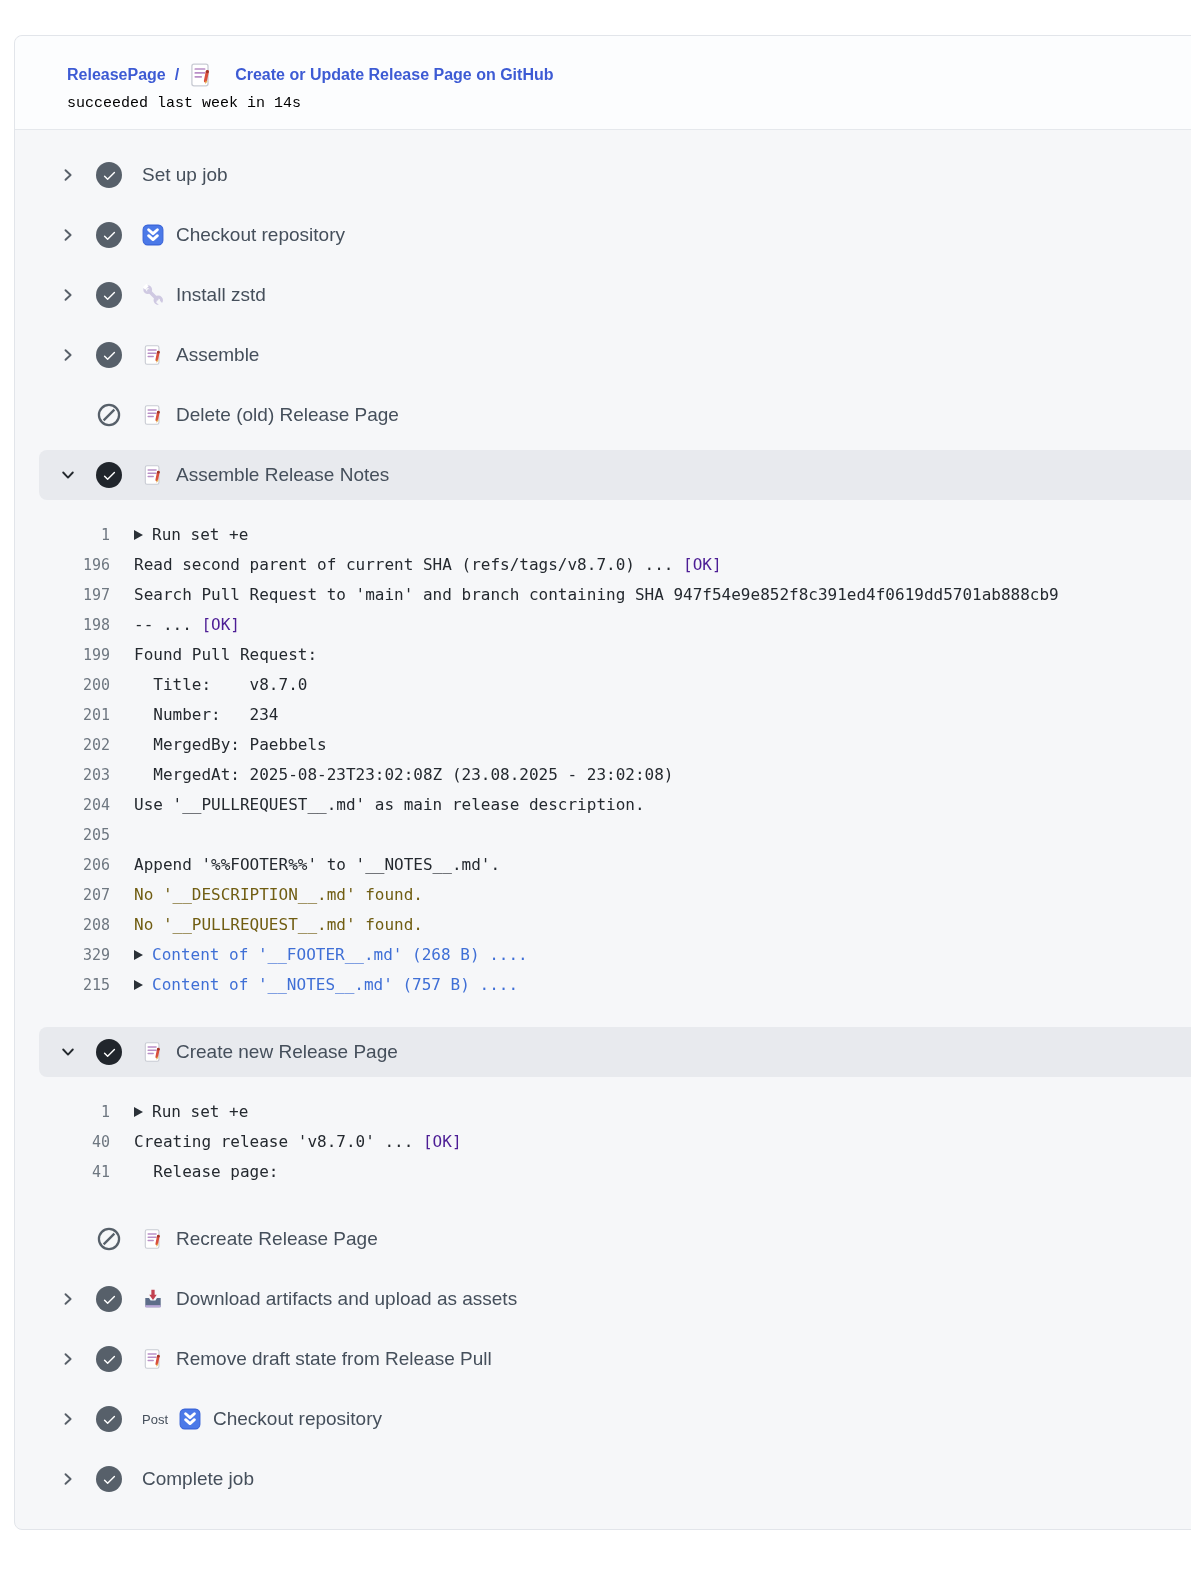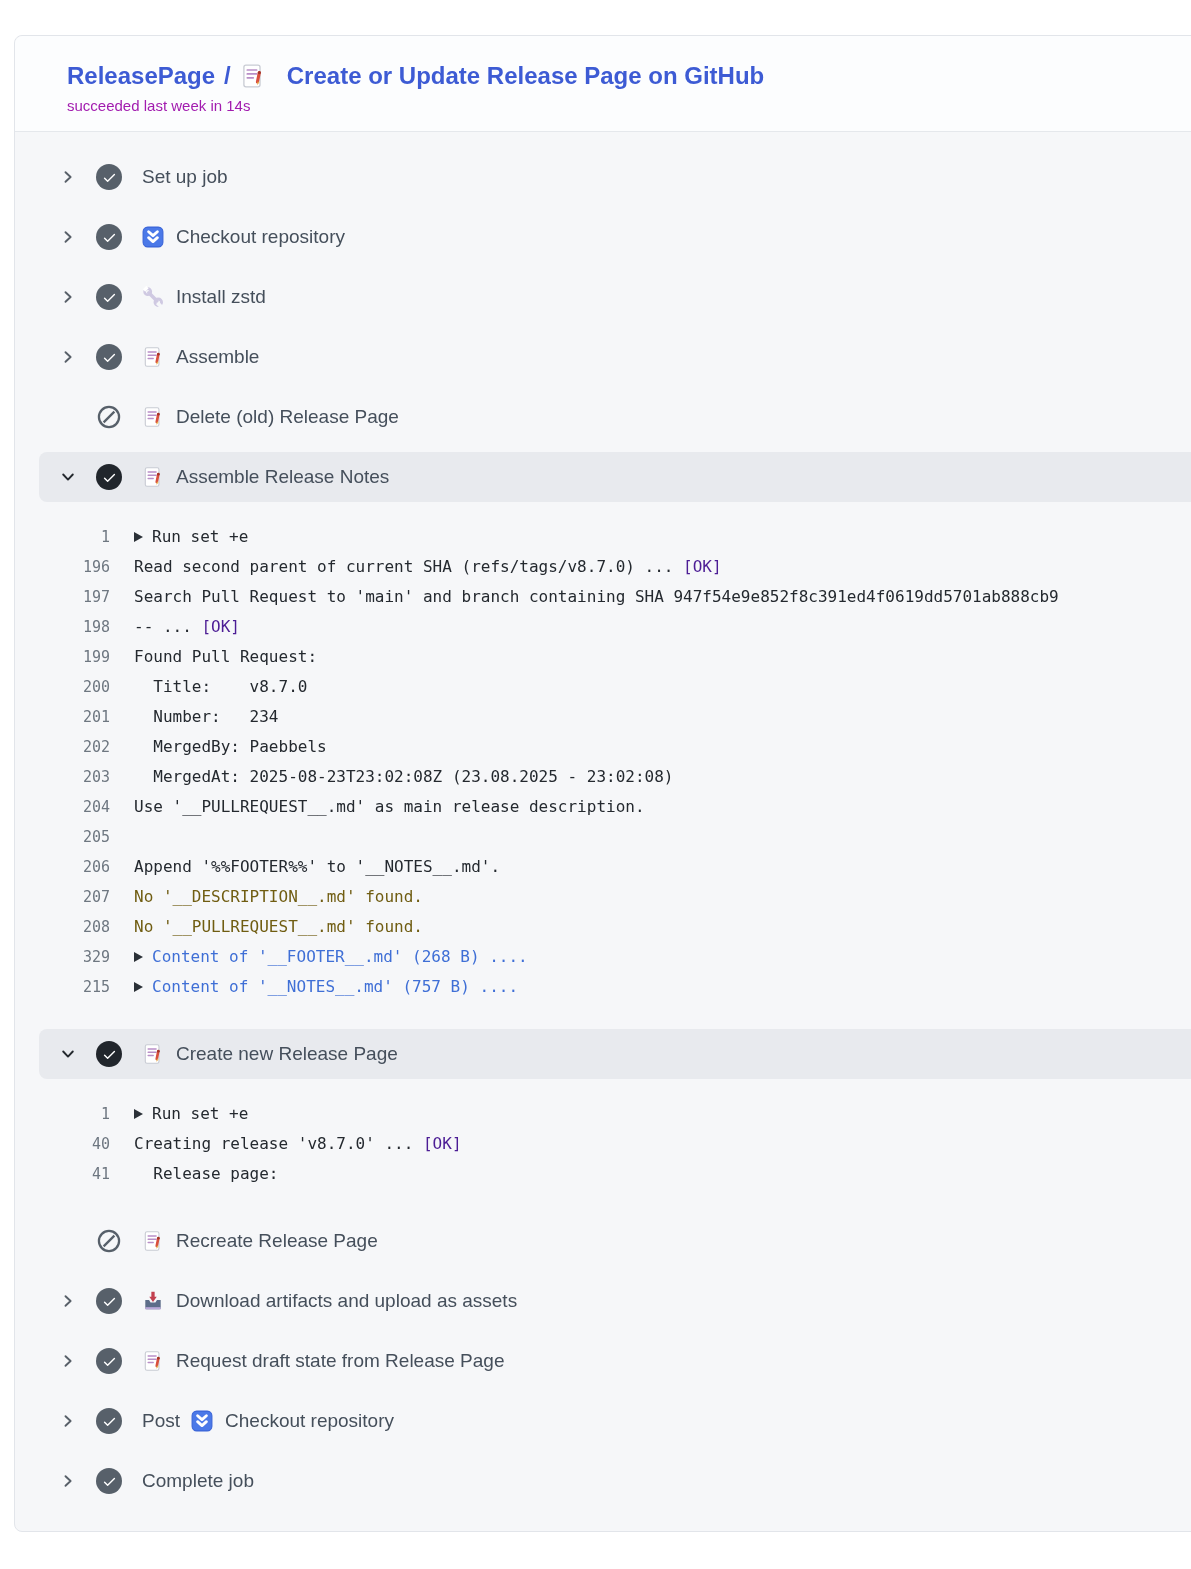--- a/index.html
+++ b/index.html
@@ -1,32 +1,32 @@
 <!DOCTYPE html>
 <html><head>
 <meta charset="utf-8">
 <style>
   html,body{margin:0;padding:0;background:#ffffff;overflow-x:hidden;
     font-family:"Liberation Sans", sans-serif;}
   .card{position:relative;margin:35px 0 0 14px;width:1185px;box-sizing:border-box;
     background:#f6f7f9;border:1px solid #e2e5ea;border-radius:8px 0 0 8px;}
   .card-header{background:#fcfdfe;padding:26px 40px 17px 52px;
     border-bottom:1px solid #e5e8ec;border-radius:8px 0 0 0;}
-  .title-line{font-size:24px;font-weight:700;color:#3d5bd4;display:flex;align-items:center;gap:9px;}
+  .title-line{font-size:16px;font-weight:700;color:#3d5bd4;display:flex;align-items:center;gap:9px;}
   .title-line a{color:#3d5bd4;text-decoration:none;}
-  .status-line{margin-top:7px;font-size:15px;color:#a21caf;}
+  .status-line{margin-top:7px;font-size:15px;color:#000000;font-family:Liberation Mono, monospace;}
   .steps{padding:15px 0 20px 0;}
   .step-row{height:60px;display:flex;align-items:center;padding-left:45px;cursor:pointer;}
   .chev-box{width:16px;height:16px;flex:none;margin-right:20px;display:flex;align-items:center;justify-content:center;}
   .status-box{width:26px;height:26px;flex:none;margin-right:20px;display:flex;align-items:center;justify-content:center;}
   .check-circle{width:26px;height:26px;border-radius:50%;background:#57606a;display:flex;align-items:center;justify-content:center;}
   .check-circle.dark{background:#21262c;}
   .step-icon{width:22px;height:22px;flex:none;margin-right:12px;display:flex;align-items:center;justify-content:center;}
   .step-label{font-size:19px;color:#454f5b;}
-  .label-prefix{font-size:19px;color:#454f5b;margin-right:11px;}
+  .label-prefix{font-size:13px;color:#454f5b;margin-right:11px;}
   .section{margin-top:5px;}
   .section-header{height:50px;margin-left:24px;background:#e8eaee;border-radius:8px 0 0 8px;
     display:flex;align-items:center;padding-left:21px;cursor:pointer;}
   .section-header .chev-box{margin-right:20px;}
   .log-block{padding:20px 0 22px 0;}
   .log-line{display:flex;align-items:center;line-height:30px;
     font-family:"DejaVu Sans Mono", monospace;font-size:16px;color:#24292f;}
   .log-num{width:95px;flex:none;text-align:right;color:#6e7781;font-size:15px;cursor:pointer;}
   .log-text{margin-left:24px;white-space:pre;display:flex;align-items:center;text-align:center;}
   .tri{display:inline-block;width:0;height:0;border-top:5.5px solid transparent;
@@ -350,21 +350,21 @@
         </span>
         <span class="step-icon">
           <svg viewBox="0 0 20 20" width="100%" height="100%">
             <rect x="3" y="1.6" width="12.4" height="16.8" rx="1.6" fill="#ffffff" stroke="#c8cbd3" stroke-width="1"></rect>
             <path d="M5.6 5.4h7.2M5.6 8.4h7.2M5.6 11.4h4.6" stroke="#b98fc7" stroke-width="1.3" stroke-linecap="round"></path>
             <line x1="14.8" y1="7.6" x2="13.4" y2="14.6" stroke="#d94f3d" stroke-width="2.4" stroke-linecap="round"></line>
             <path d="M13.6 14.2l-.5 3 1.9-2.4z" fill="#e8b54c"></path>
             <circle cx="14.9" cy="7.4" r="1.2" fill="#a33327"></circle>
           </svg>
         </span>
-        <span class="step-label">Request draft state from Release Page</span>
+        <span class="step-label">Remove draft state from Release Pull</span>
       </div>
       <div class="step-row">
         <span class="chev-box">
           <svg viewBox="0 0 16 16" width="16" height="16">
             <path d="M5.5 3.2 10.6 8 5.5 12.8" fill="none" stroke="#586069" stroke-width="1.9" stroke-linecap="round" stroke-linejoin="round"></path>
           </svg>
         </span>
         <span class="status-box">
           <span class="check-circle">
             <svg viewBox="0 0 16 16" width="15" height="15">

